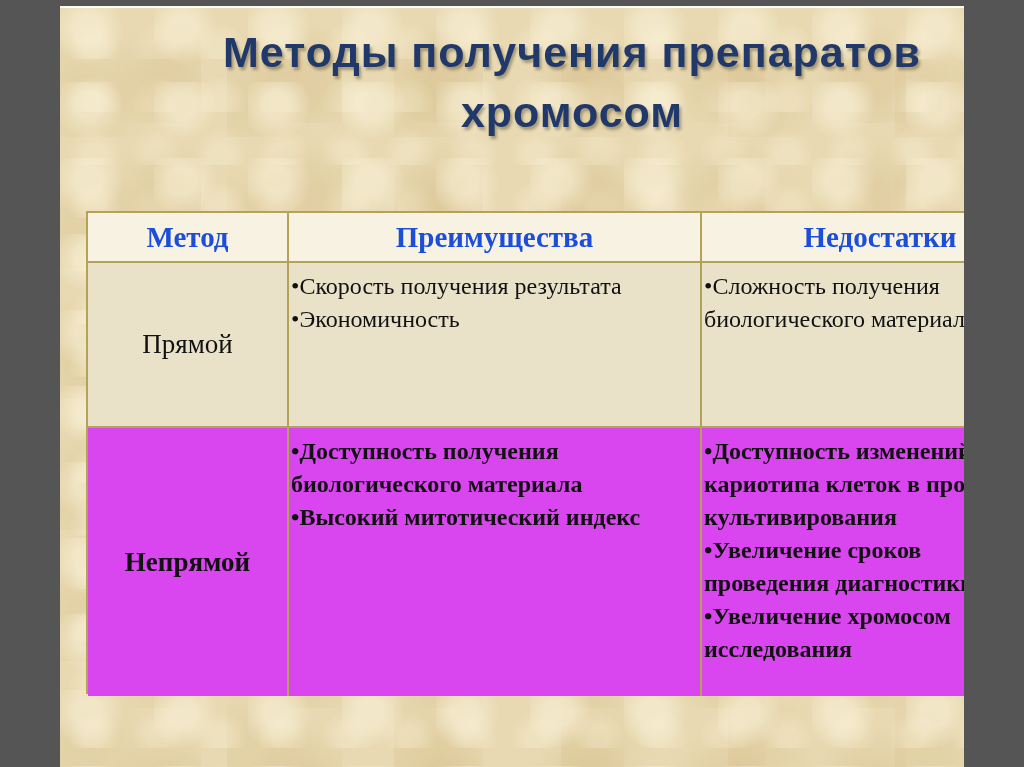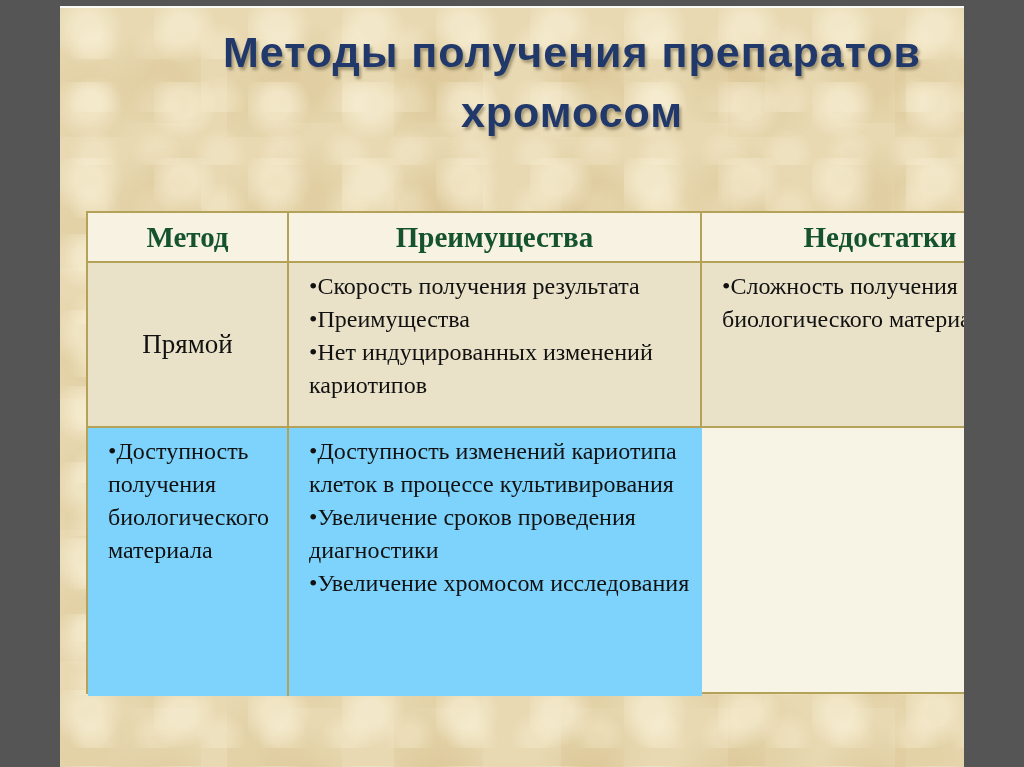--- a/index.html
+++ b/index.html
@@ -50,59 +50,60 @@
     box-sizing:border-box;
     border-right:2px solid #b3a257;
     border-bottom:2px solid #b3a257;
     overflow:hidden;
   }
   .cell.last-col{border-right:none;}
   .cell.last-row{border-bottom:none;}
   .hdr{
     background:#f7f2e2;
     display:flex;align-items:center;justify-content:center;
-    font-weight:700;font-size:29px;color:#14532d;
+    font-weight:700;font-size:29px;color:#1d4ed8;
   }
   .band-a{background:#e9e1c8;}
-  .band-b{background:#7dd3fc;}
+  .band-b{background:#d946ef;font-weight:bold;}
   .method-cell{
     display:flex;align-items:center;justify-content:center;
     font-size:27px;color:#111;text-align:right;
   }
   .list-cell{
-    padding:7px 8px 6px 20px;
+    padding:7px 8px 6px 2px;
     font-size:24px;line-height:33px;color:#111;
   }
   .bullet-line{margin:0;}
 </style>
 </head>
 <body>
 
 <div class="slide">
 
   <div class="title">Методы получения препаратов хромосом</div>
 
   <div class="tbl">
 
     <div class="cell hdr">Метод</div>
     <div class="cell hdr">Преимущества</div>
     <div class="cell hdr last-col">Недостатки</div>
 
     <div class="cell band-a method-cell">Прямой</div>
     <div class="cell band-a list-cell">
         <div class="bullet-line">•Скорость получения результата</div>
-        <div class="bullet-line">•Преимущества</div>
-        <div class="bullet-line">•Нет индуцированных изменений кариотипов</div>
+        <div class="bullet-line">•Экономичность</div>
       </div>
     <div class="cell band-a list-cell last-col">
         <div class="bullet-line">•Сложность получения биологического материала</div>
       </div>
 
+    <div class="cell band-b method-cell last-row">Непрямой</div>
     <div class="cell band-b list-cell last-row">
         <div class="bullet-line">•Доступность получения биологического материала</div>
+        <div class="bullet-line">•Высокий митотический индекс</div>
       </div>
     <div class="cell band-b list-cell last-row last-col">
         <div class="bullet-line">•Доступность изменений кариотипа клеток в процессе культивирования</div>
         <div class="bullet-line">•Увеличение сроков проведения диагностики</div>
         <div class="bullet-line">•Увеличение хромосом исследования</div>
       </div>
 
   </div>
 </div>
 

